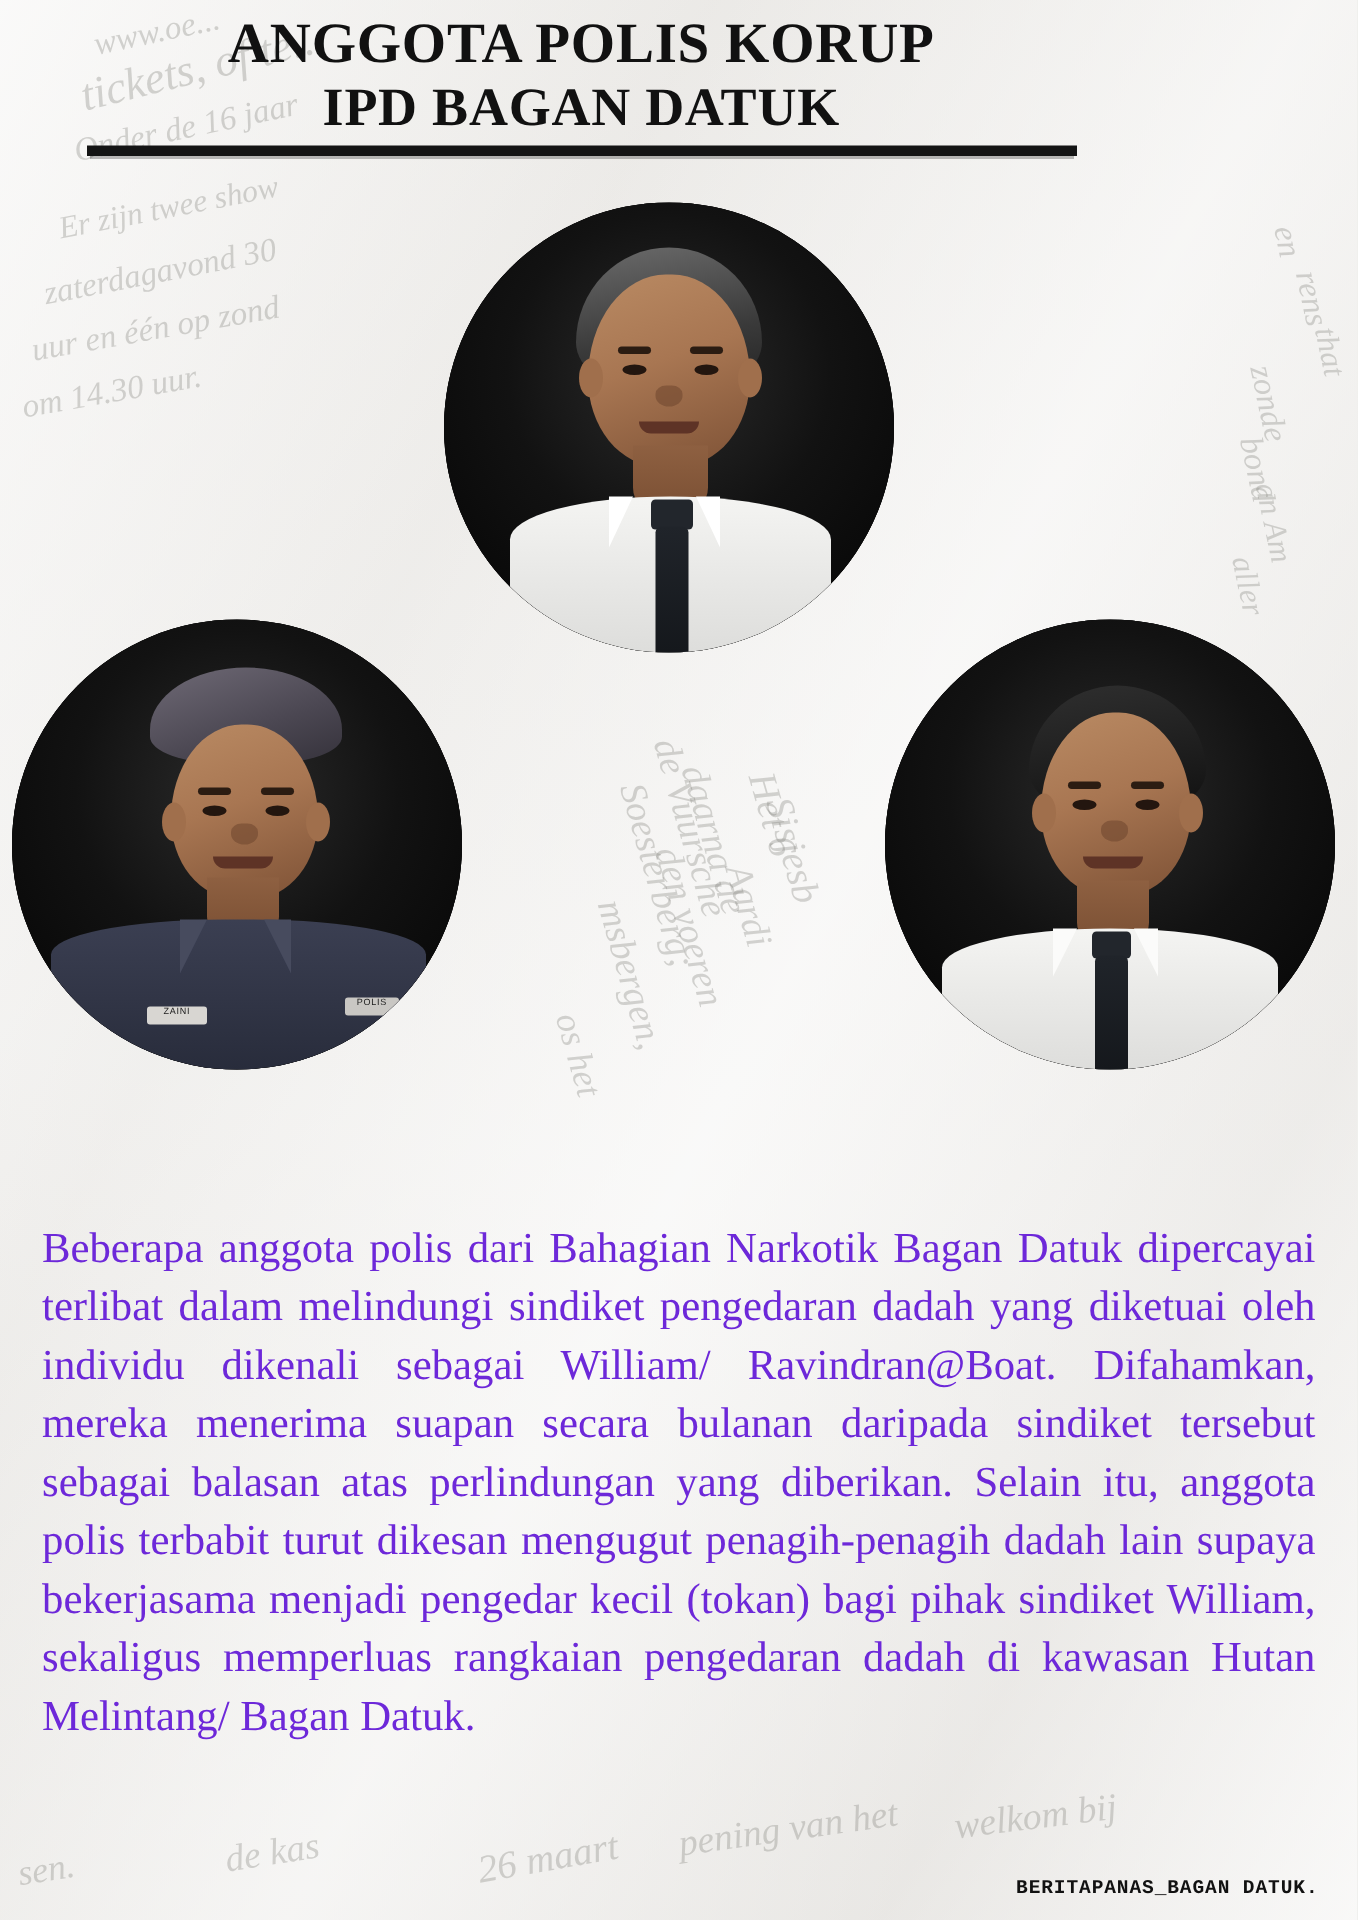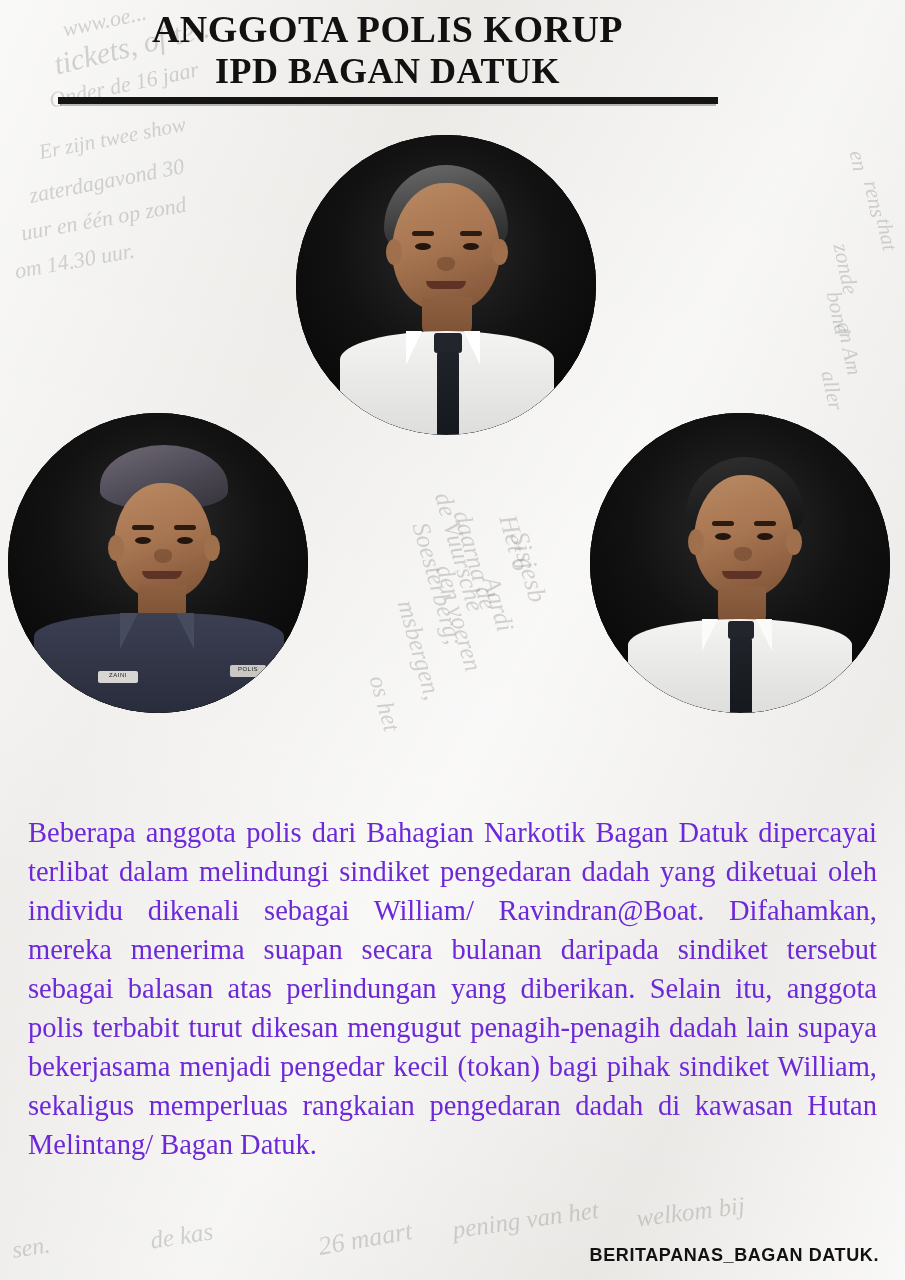--- a/index.html
+++ b/index.html
@@ -192,23 +192,23 @@
     line-height: 1.37;
     color: #6d28d9;
     text-align: justify;
     text-justify: inter-word;
     padding: 14px 28px 0 28px;
   }
   .footer {
     position: absolute;
     right: 26px;
     bottom: 14px;
-    font-family: Liberation Sans, sans-serif;
+    font-family: Liberation Mono, monospace;
     font-weight: bold;
-    font-size: 18px;
+    font-size: 13px;
     letter-spacing: 0.6px;
     color: #111;
     z-index: 7;
   }
 </style>
 </head>
 <body>
 
 <div class="poster">
 

